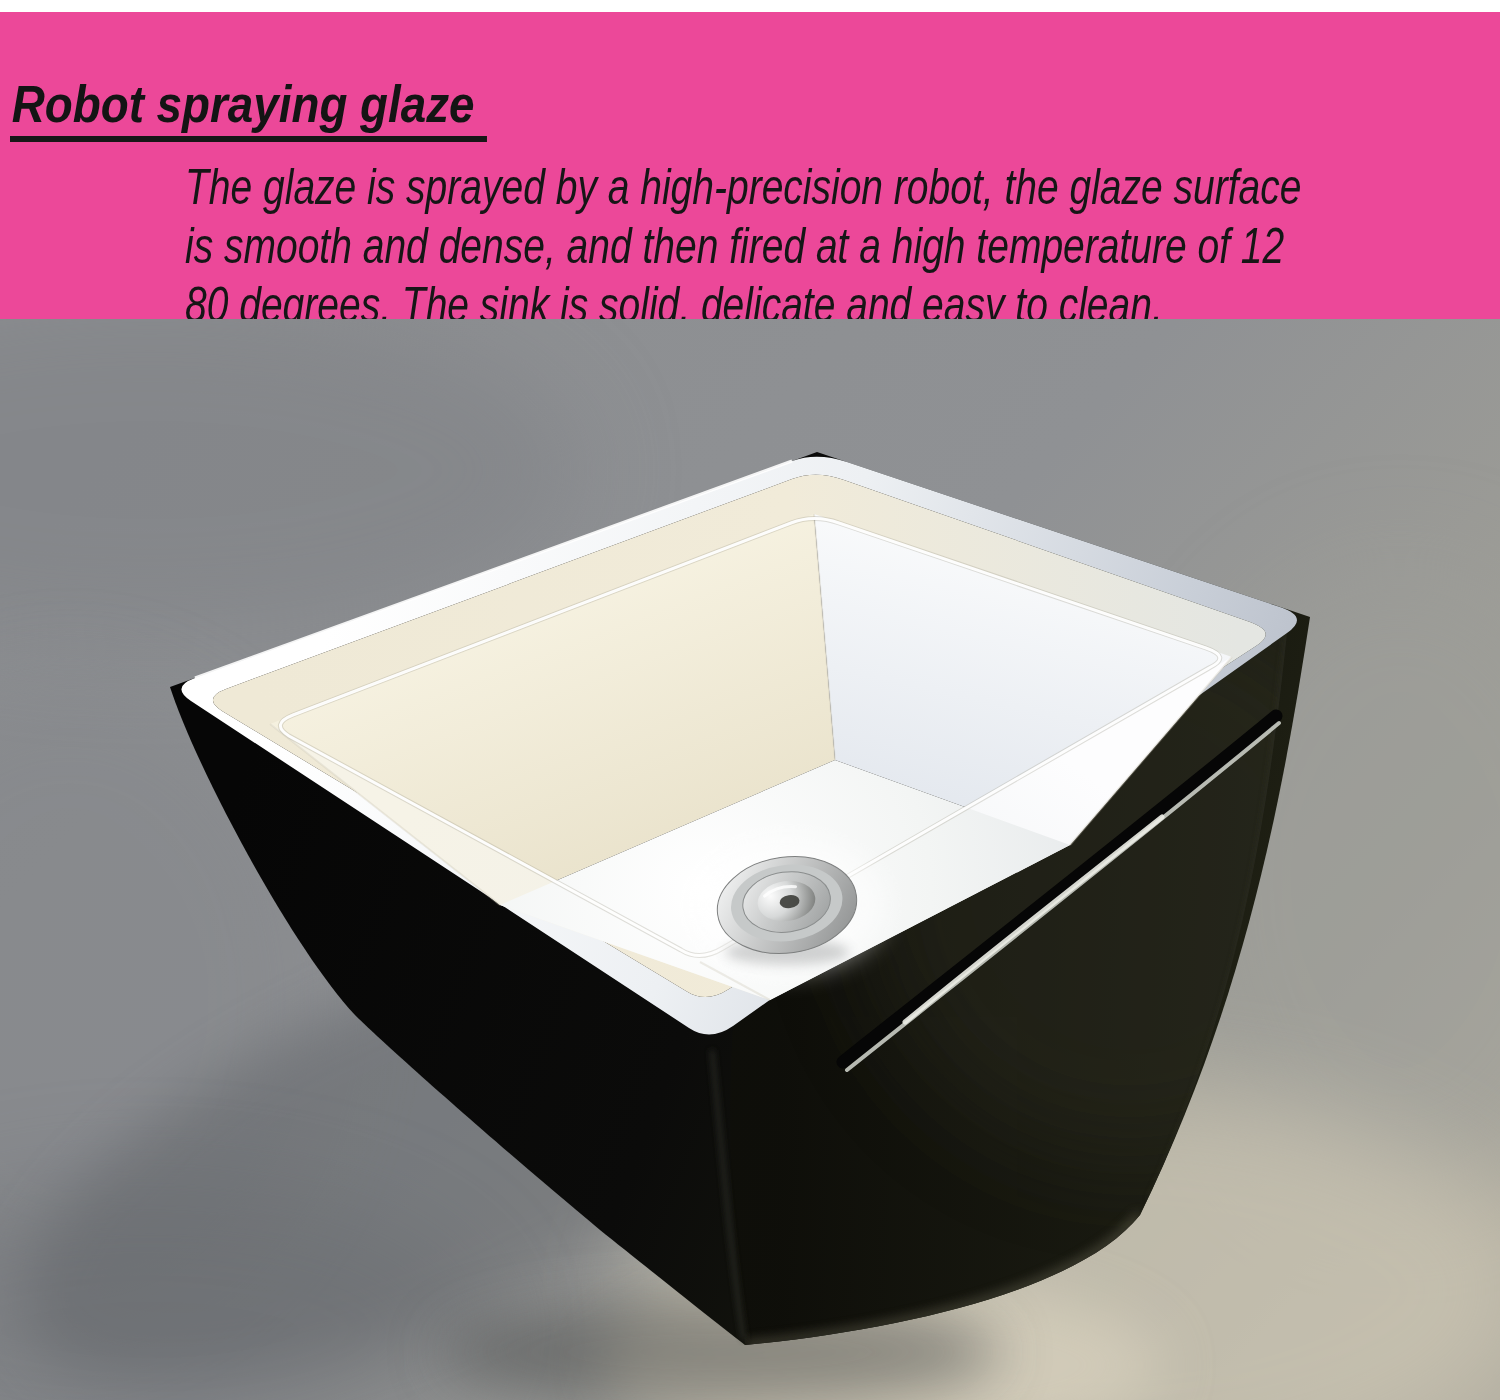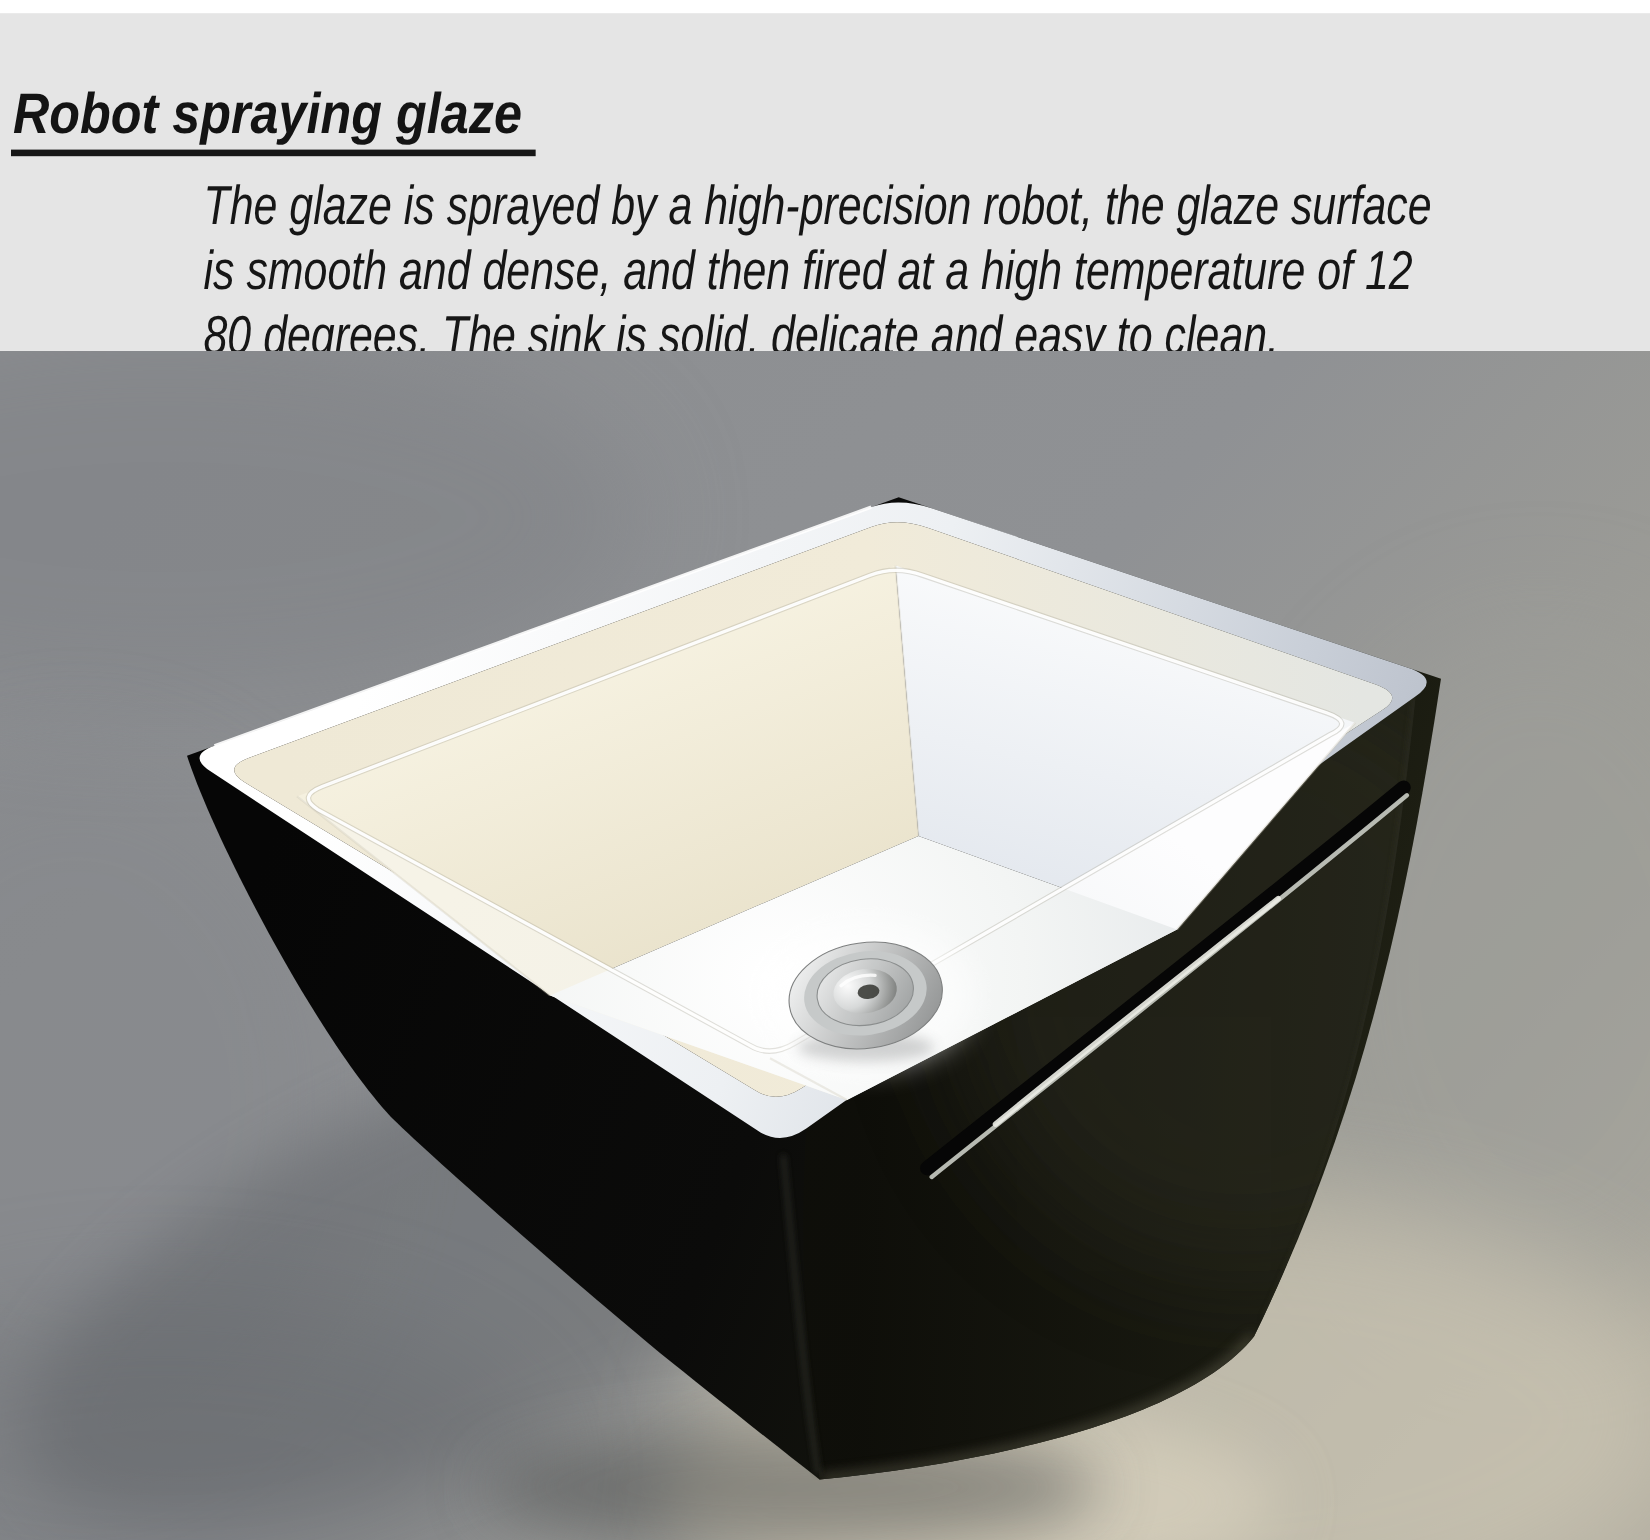--- a/index.html
+++ b/index.html
@@ -1,19 +1,19 @@
 <!DOCTYPE html>
 <html><head>
 <meta charset="utf-8">
 <style>
   html,body{margin:0;padding:0;background:#ffffff;}
   .page{position:relative;width:1500px;height:1400px;overflow:hidden;background:#ffffff;
         font-family:"Liberation Sans","DejaVu Sans",sans-serif;}
   
-  .banner{position:absolute;left:0;top:12px;width:1500px;height:307px;background:#e5e5e5;}
+  .banner{position:absolute;left:0;top:12px;width:1500px;height:307px;background:#ec4899;}
   .heading{position:absolute;left:10px;top:64px;margin:0;
            font-size:52px;font-weight:bold;font-style:italic;line-height:1.08;color:#141414;
            transform:scaleX(0.88);transform-origin:left top;white-space:nowrap;}
   .heading span{display:inline-block;border-bottom:6px solid #171717;padding:0 14px 4px 2px;}
   .para{position:absolute;left:185px;top:146px;
         font-size:50px;font-style:italic;color:#161616;line-height:59px;
         transform:scaleX(0.78);transform-origin:left top;}
   .para div{white-space:nowrap;}
   
   .photo{position:absolute;left:0;top:319px;width:1500px;height:1081px;}

